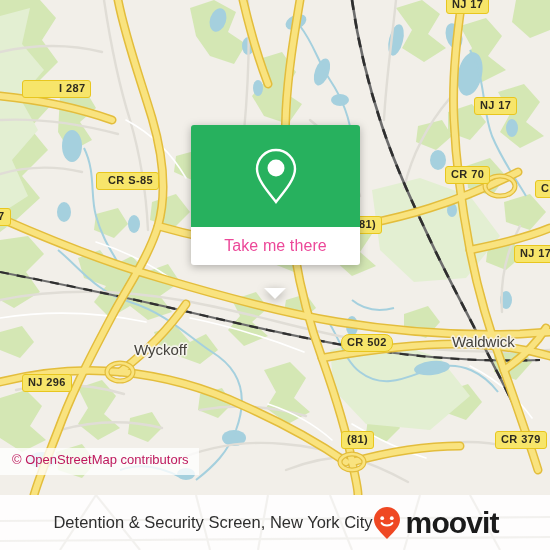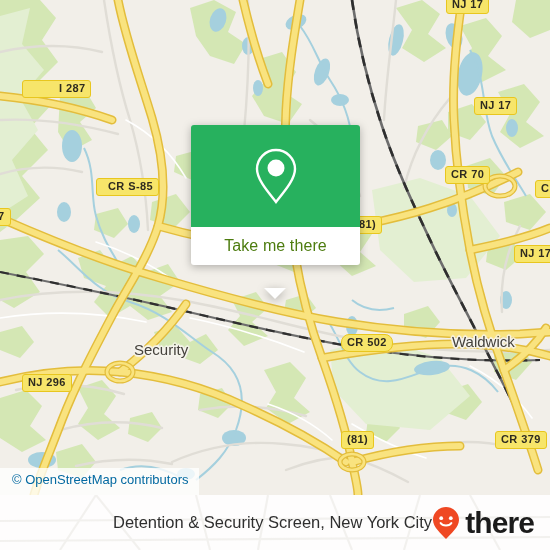--- a/index.html
+++ b/index.html
@@ -36,53 +36,53 @@
     white-space:nowrap;
     text-shadow:
        1.6px 0 1px #f6f4ef, -1.6px 0 1px #f6f4ef,
        0 1.6px 1px #f6f4ef, 0 -1.6px 1px #f6f4ef,
        1.2px 1.2px 1px #f6f4ef, -1.2px -1.2px 1px #f6f4ef,
        1.2px -1.2px 1px #f6f4ef, -1.2px 1.2px 1px #f6f4ef;
   }
 
   
   .attrib{
-    position:absolute;left:0;top:468px;
-    height:35px;line-height:23px;
+    position:absolute;left:0;top:448px;
+    height:27px;line-height:23px;
     padding:0 10px 0 12px;
     background:rgba(255,255,255,.78);
-    color:#0369a1;font-size:13px;white-space:nowrap;
+    color:#be185d;font-size:13px;white-space:nowrap;
   }
 
   
   .card{
     position:absolute;left:191px;top:125px;width:169px;
     filter:drop-shadow(0 2px 4px rgba(0,0,0,.28));
   }
   .card-top{
     height:102px;border-radius:3px 3px 0 0;
     display:flex;align-items:center;justify-content:center;
   }
   .card-bottom{
     height:38px;background:#ffffff;border-radius:0 0 3px 3px;
     display:flex;align-items:center;justify-content:center;
   }
-  .card-label{color:#4d7c0f;font-size:16px;letter-spacing:.1px;}
+  .card-label{color:#ec4899;font-size:16px;letter-spacing:.1px;}
   .card-tip{
     position:absolute;left:73px;top:163px;width:0;height:0;
     border-left:11px solid transparent;
     border-right:11px solid transparent;
     border-top:11px solid #ffffff;
   }
 
   
   .footer{
     position:absolute;left:0;top:495px;width:550px;height:55px;
     background:rgba(255,255,255,.88);
-    display:flex;align-items:center;justify-content:flex-end;
+    display:flex;align-items:center;justify-content:center;
     box-sizing:border-box;padding:0 16px 0 18px;
     overflow:hidden;
   }
   .footer-title{color:#2f2f2f;font-size:16.5px;white-space:nowrap;position:relative;z-index:2;}
   .brand{display:flex;align-items:center;gap:5px;position:relative;z-index:2;}
   .brand-word{color:#1b1b1b;font-size:30px;font-weight:bold;letter-spacing:-.9px;line-height:30px;}
 </style>
 </head>
 <body>
 
@@ -255,33 +255,33 @@
         <ellipse cx="120" cy="372" rx="13" ry="9"></ellipse>
         <ellipse cx="500" cy="186" rx="15" ry="10"></ellipse>
         <ellipse cx="286" cy="248" rx="11" ry="8"></ellipse>
         <ellipse cx="352" cy="462" rx="12" ry="8"></ellipse>
       </g>
     </svg>
 
     <div class="shield" style="left:22px;top:80px;padding-left:36px;">I 287</div>
     <div class="shield" style="left:474px;top:97px;">NJ 17</div>
     <div class="shield" style="left:445px;top:166px;">CR 70</div>
-    <div class="shield" style="left:96px;top:178px;padding-left:11px;">CR S-85</div>
+    <div class="shield" style="left:96px;top:172px;padding-left:11px;">CR S-85</div>
     <div class="shield" style="left:514px;top:245px;">NJ 17</div>
     <div class="shield" style="left:349px;top:216px;">(81)</div>
     <div class="shield" style="left:341px;top:334px;border-radius:8px;">CR 502</div>
     <div class="shield" style="left:22px;top:374px;">NJ 296</div>
     <div class="shield" style="left:341px;top:431px;">(81)</div>
     <div class="shield" style="left:495px;top:431px;">CR 379</div>
 
     <div class="shield" style="left:-8px;top:208px;">7</div>
     <div class="shield" style="left:535px;top:180px;">C</div>
     <div class="shield" style="left:446px;top:-4px;">NJ 17</div>
 
-    <div class="place" style="left:134px;top:341px;">Security</div>
+    <div class="place" style="left:134px;top:341px;">Wyckoff</div>
     <div class="place" style="left:452px;top:333px;">Waldwick</div>
 
     <div class="attrib">© OpenStreetMap contributors</div>
   </div>
 
   <div class="card">
     <div class="card-top" style="background:#27b15e;">
       <svg width="46" height="60" viewBox="0 0 46 60">
         <path d="M23 4 C12.5 4 4 12.5 4 23 C4 34 16 47 23 56 C30 47 42 34 42 23 C42 12.5 33.5 4 23 4 Z" fill="none" stroke="#ffffff" stroke-width="2.4"></path>
         <circle cx="23" cy="22" r="8.5" fill="#ffffff"></circle>
@@ -308,17 +308,17 @@
       </g>
     </svg>
     <span class="footer-title">Detention &amp; Security Screen, New York City</span>
     <span class="brand">
       <svg width="28" height="34" viewBox="0 0 28 34">
         <path d="M14 1 C6.8 1 1 6.8 1 14 C1 21 9 27.5 14 33 C19 27.5 27 21 27 14 C27 6.8 21.2 1 14 1 Z" fill="#ef4823"></path>
         <circle cx="9.2" cy="12.2" r="1.9" fill="#ffffff"></circle>
         <circle cx="18.8" cy="12.2" r="1.9" fill="#ffffff"></circle>
         <path d="M8.6 17 C10.4 20.2 17.6 20.2 19.4 17" stroke="#ffffff" stroke-width="2" fill="none" stroke-linecap="round"></path>
       </svg>
-      <span class="brand-word">there</span>
+      <span class="brand-word">moovit</span>
     </span>
   </div>
 
 </div>
 
 </body></html>

